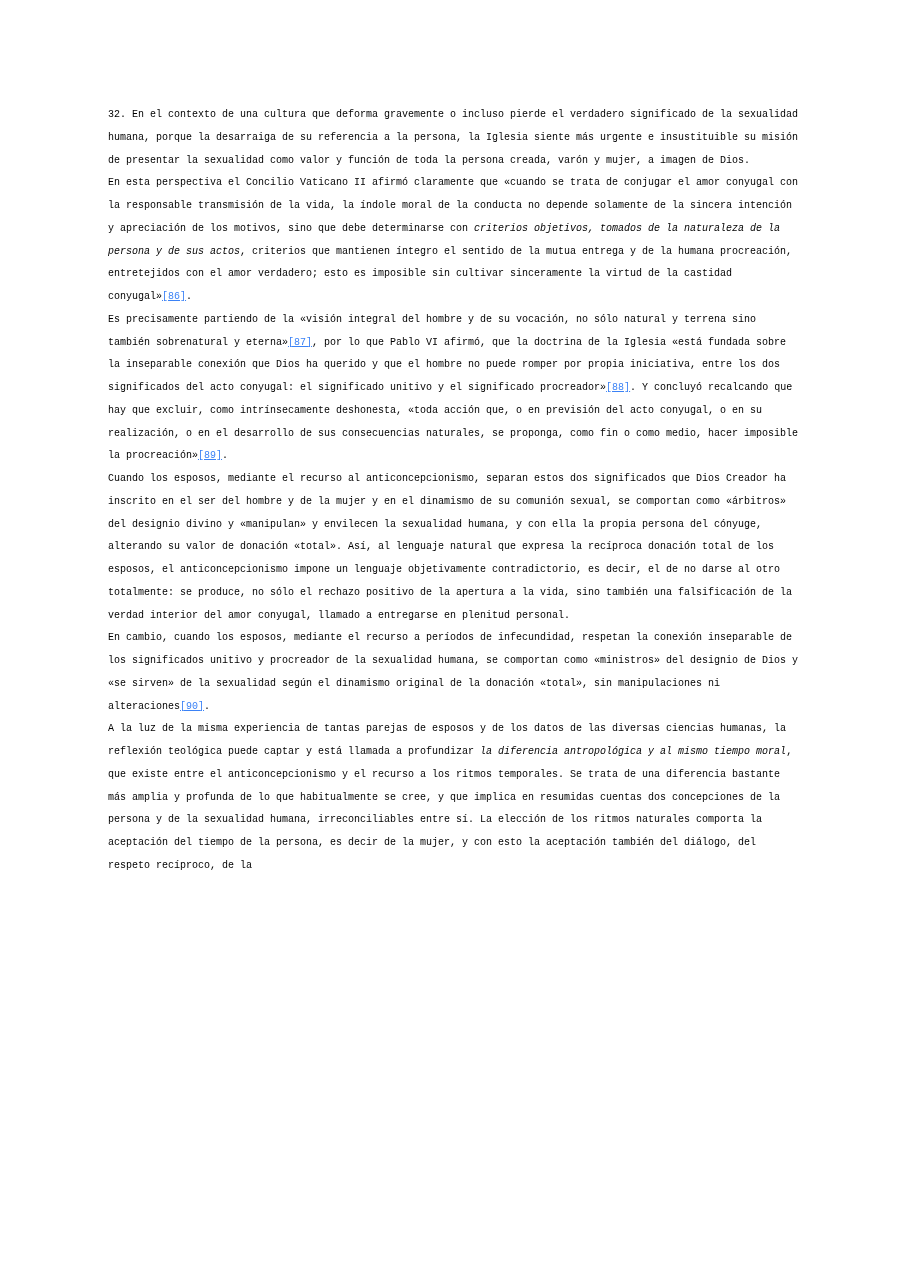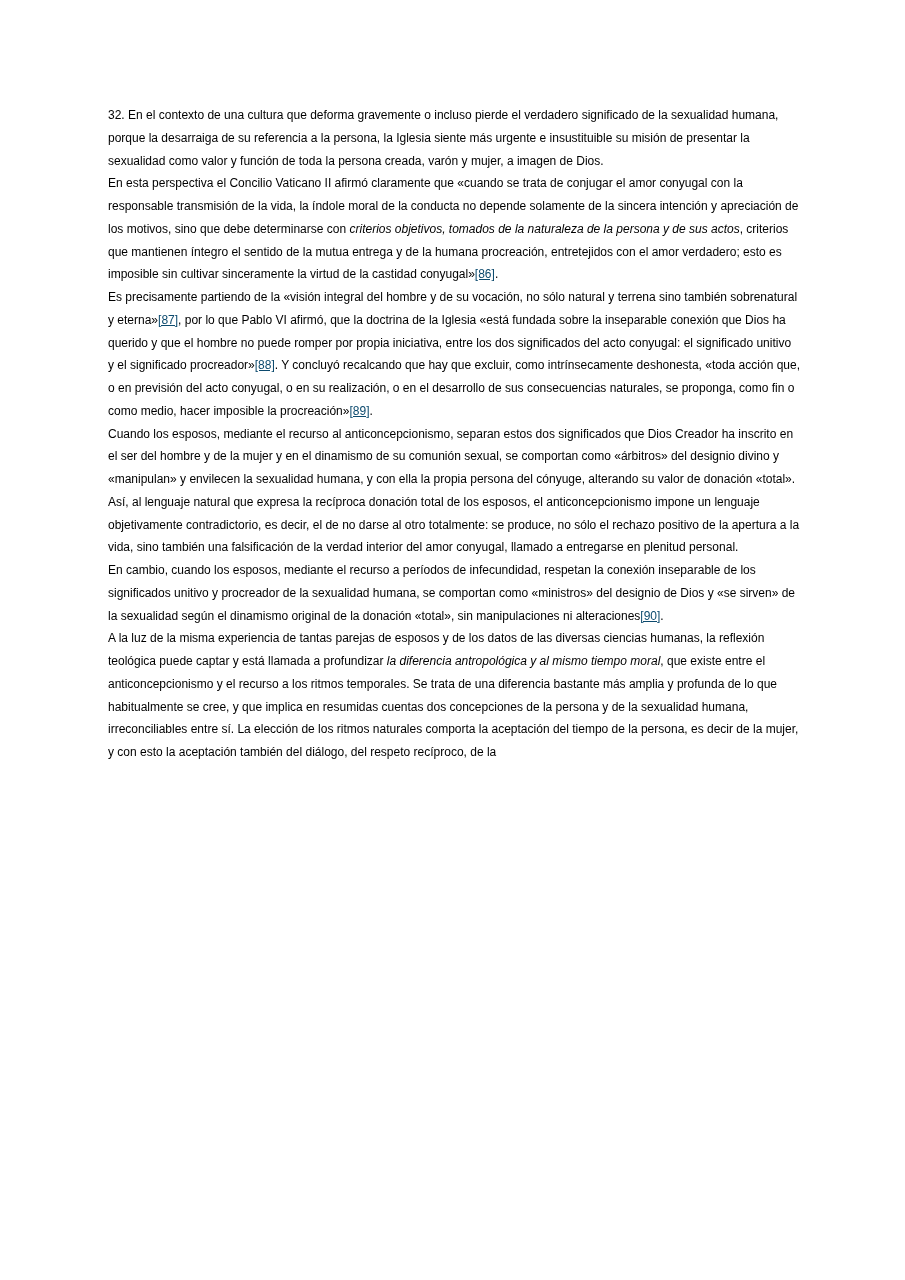--- a/index.html
+++ b/index.html
@@ -14,35 +14,35 @@
   }
   .page {
     box-sizing: border-box;
     width: 905px;
     height: 1280px;
     padding: 104px 105px 0 108px;
     background: #ffffff;
   }
   .doc-body {
     width: 692px;
-    font-family: Liberation Sans, sans-serif;
-    font-size: 12px;
+    font-family: Liberation Mono, monospace;
+    font-size: 10px;
     line-height: 22.75px;
     color: #000000;
     text-align: left;
   }
   .doc-body p {
     margin: 0;
     padding: 0;
   }
   .italic {
     font-style: italic;
   }
   a.footnote-link {
-    color: #0c4a6e;
+    color: #3b82f6;
     text-decoration: underline;
     cursor: pointer;
   }
 </style>
 </head>
 <body>
 
 <div class="page">
   <div class="doc-body">
       <p><span>32. En el contexto de una cultura que deforma gravemente o incluso pierde el verdadero significado de la sexualidad humana, porque la desarraiga de su referencia a la persona, la Iglesia siente más urgente e insustituible su misión de presentar la sexualidad como valor y función de toda la persona creada, varón y mujer, a imagen de Dios.</span></p>

